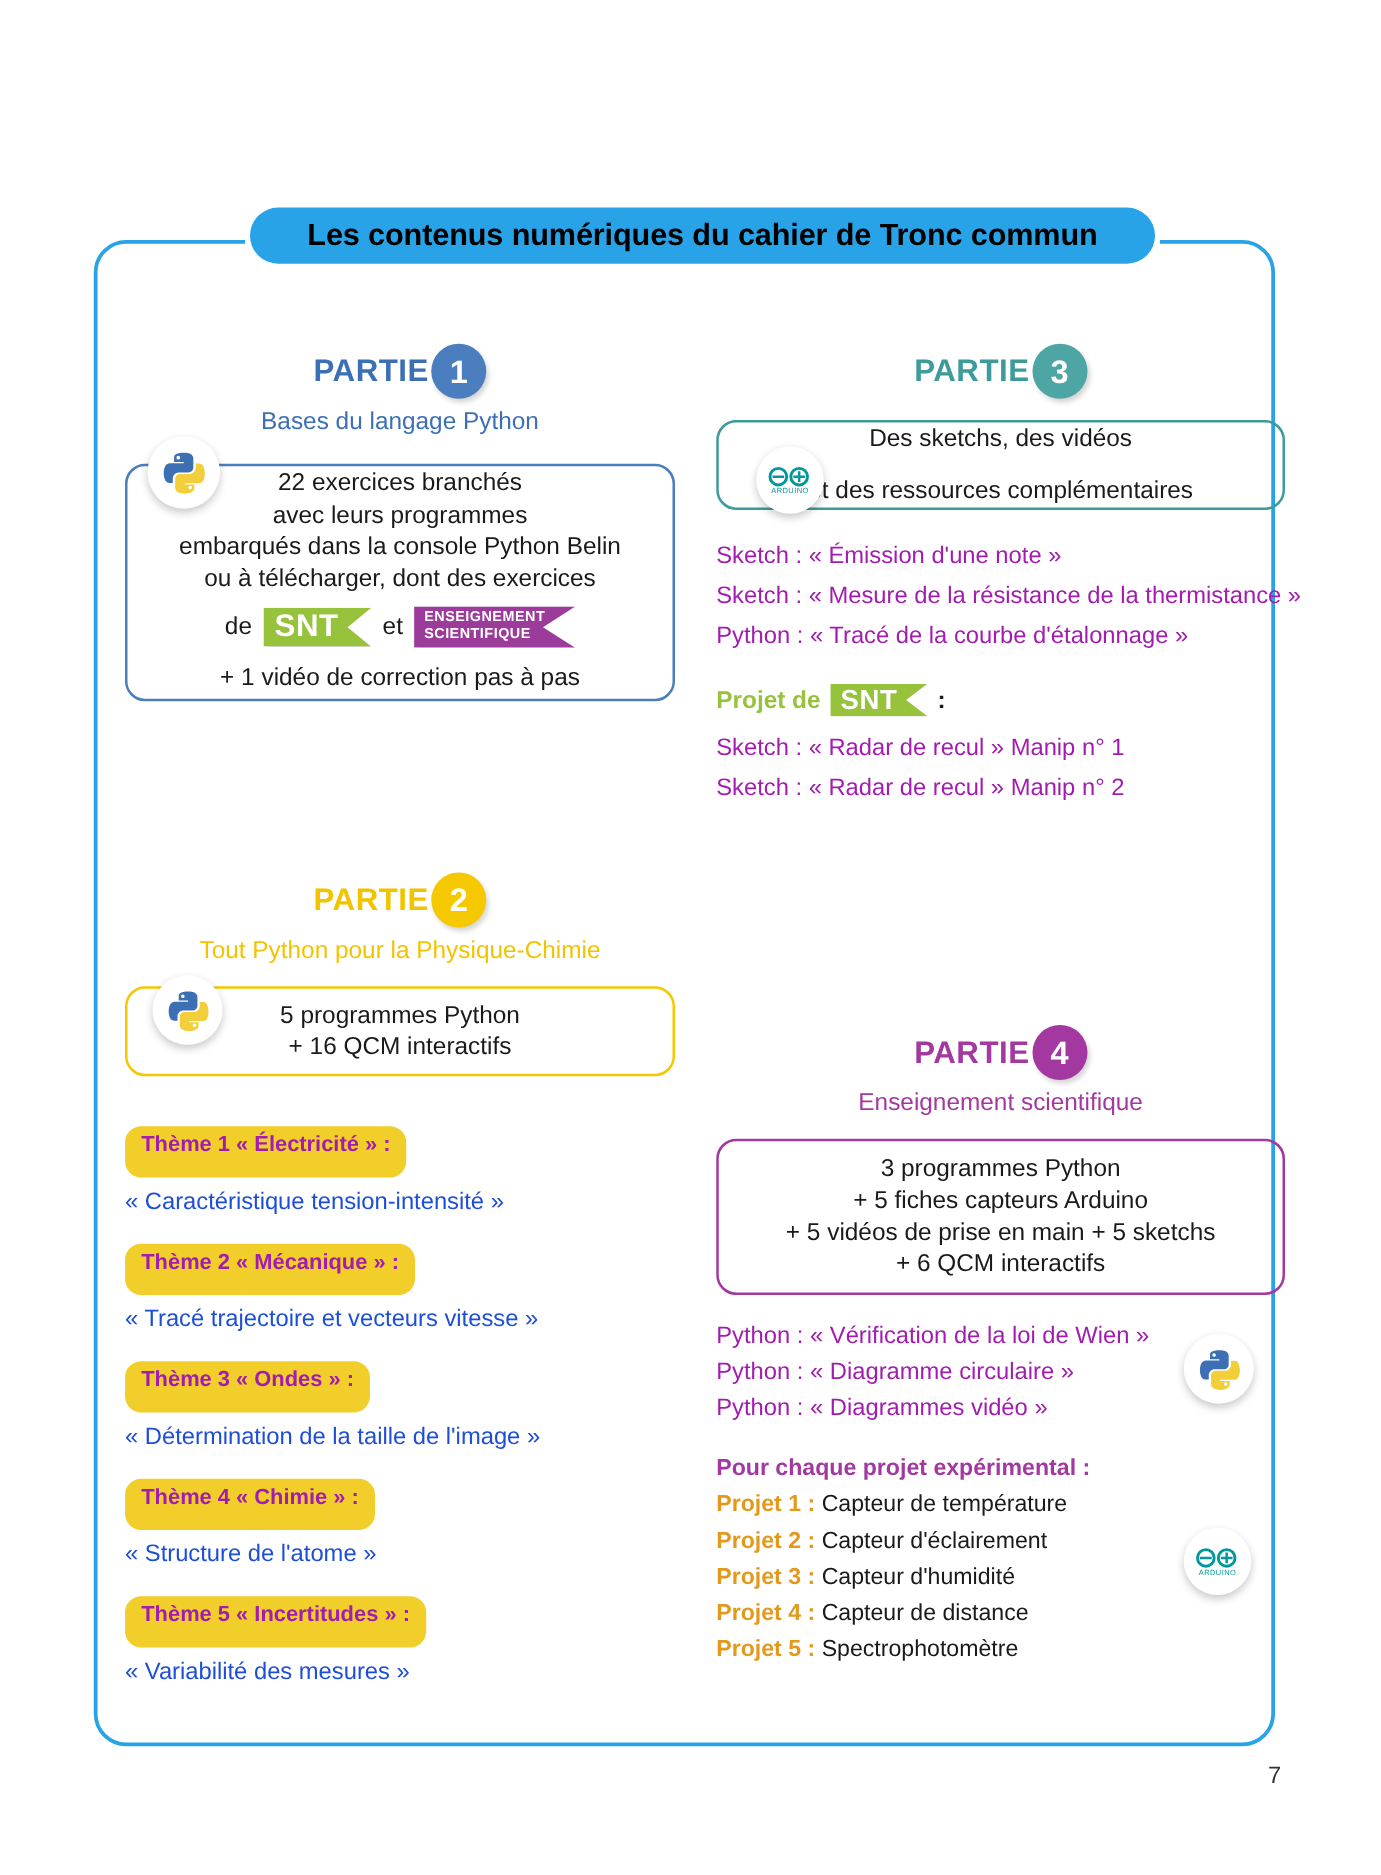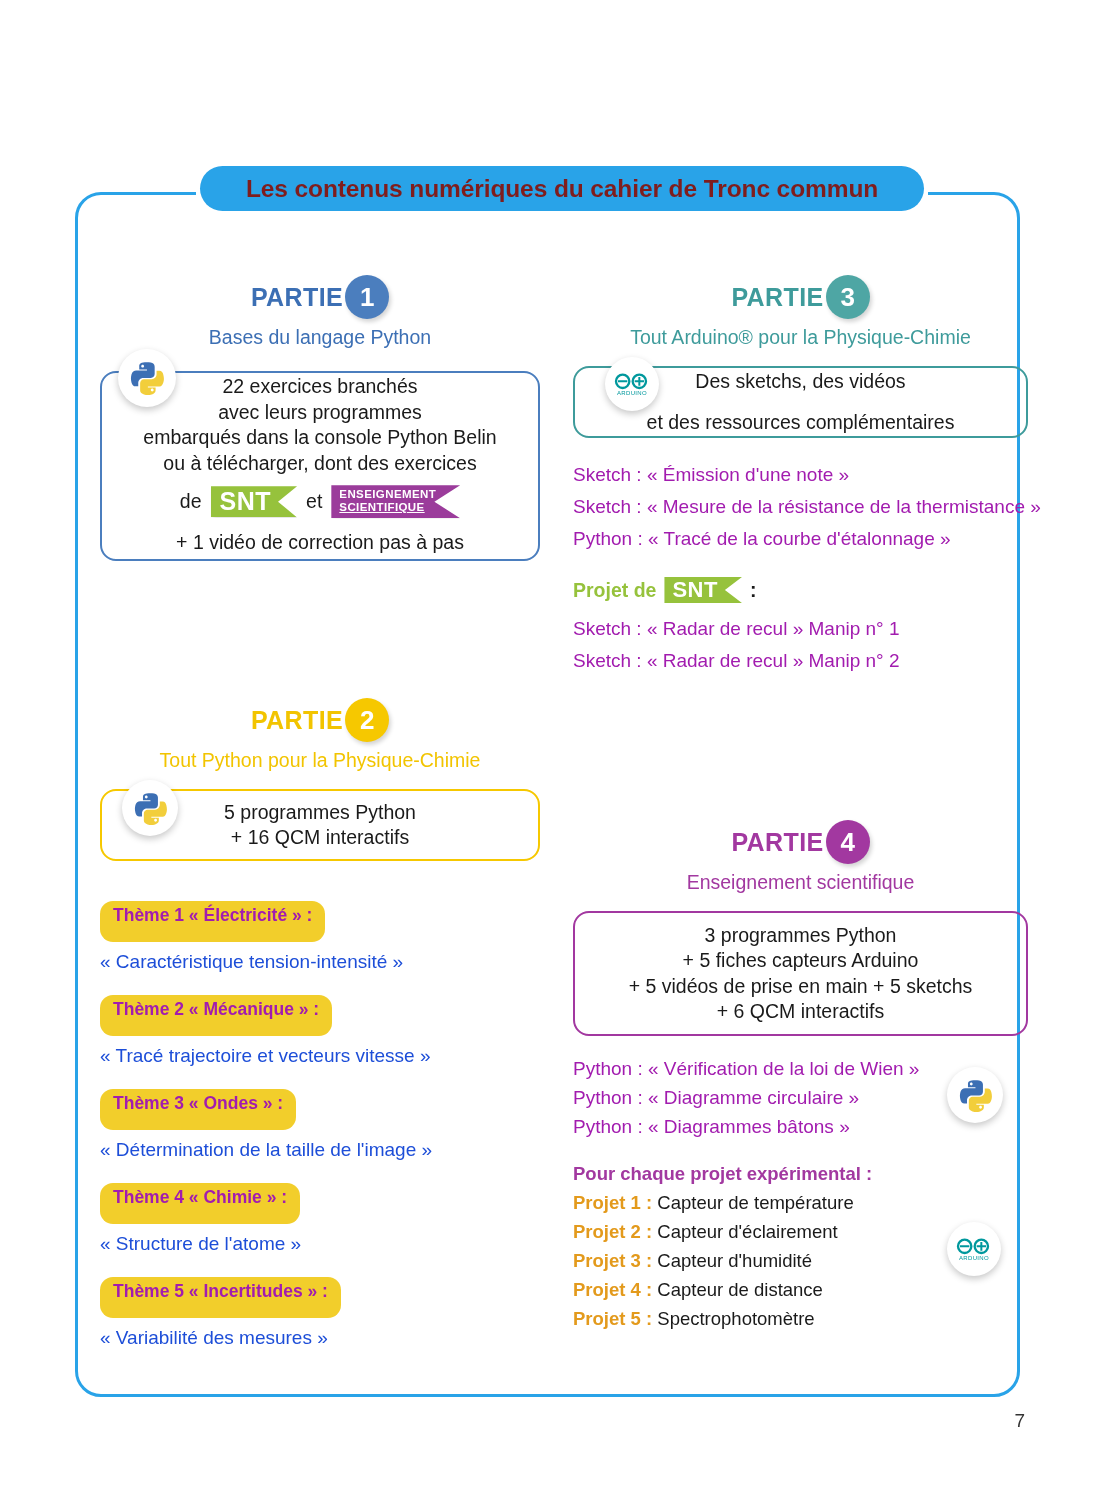--- a/index.html
+++ b/index.html
@@ -45,21 +45,21 @@
     position: absolute;
     left: 200px;
     top: 166px;
     width: 724px;
     height: 45px;
     background: #29A3E8;
     border-radius: 23px;
     display: flex;
     align-items: center;
     justify-content: center;
-    color: #7f1d1d;
+    color: #000000;
     font-size: 24.5px;
     font-weight: bold;
     letter-spacing: -0.1px;
     box-sizing: border-box;
   }
 
   
   .col {
     position: absolute;
   }
@@ -260,42 +260,41 @@
       <div class="box-line">avec leurs programmes</div>
       <div class="box-line">embarqués dans la console Python Belin</div>
       <div class="box-line">ou à télécharger, dont des exercices</div>
 
       <div class="inline-row" style="margin-top:9px;">
         <span>de</span>
         <span class="snt-body">SNT</span>
         <span>et</span>
         <span class="es-body">
           <span style="display:block;">ENSEIGNEMENT</span>
-          <span style="display:block;text-decoration:underline;">SCIENTIFIQUE</span>
+          <span style="display:block;">SCIENTIFIQUE</span>
         </span>
       </div>
 
       <div class="box-line" style="margin-top:12px;">+ 1 vidéo de correction pas à pas</div>
     </div>
 
     <div class="logo-badge" style="left:18px; top:74px; width:58px; height:58px;">
       <svg width="34" height="34" viewBox="0 0 110 110">
         <path fill="#3C6FB4" d="M54.4 4.2c-4.3 0-8.4.4-12 1-10.6 1.9-12.5 5.8-12.5 13v9.6h25v3.2H20.4c-7.3 0-13.6 4.4-15.6 12.7-2.3 9.5-2.4 15.5 0 25.5 1.8 7.4 6 12.7 13.3 12.7h8.6V70.4c0-8.3 7.2-15.6 15.6-15.6h25c7 0 12.5-5.7 12.5-12.7V18.2c0-6.8-5.7-11.9-12.5-13-4.3-.7-8.8-1-13-1zM40.9 11.9c2.6 0 4.7 2.1 4.7 4.8s-2.1 4.7-4.7 4.7-4.7-2.1-4.7-4.7 2.1-4.8 4.7-4.8z"></path>
         <path fill="#F2CE3B" d="M85.9 31c0 0 0 11.9 0 11.9 0 8.7-7.4 16-15.6 16h-25c-6.9 0-12.5 5.9-12.5 12.7V95.4c0 6.8 5.9 10.8 12.5 12.7 7.9 2.3 15.5 2.7 25 0 6.3-1.8 12.5-5.5 12.5-12.7v-9.6h-25v-3.2h37.5c7.3 0 10-5.1 12.5-12.7 2.6-7.9 2.5-15.4 0-25.5-1.8-7.2-5.2-12.7-12.5-12.7h-9.4zM71.9 89.3c2.6 0 4.7 2.1 4.7 4.7s-2.1 4.8-4.7 4.8-4.7-2.1-4.7-4.8 2.1-4.7 4.7-4.7z"></path>
       </svg>
     </div>
   </div>
 
   <div class="col" style="left:573px; top:275px; width:455px;">
 
     <div class="partie-head">
       <span class="partie-word c-teal">PARTIE</span>
       <span class="partie-num bg-teal">3</span>
     </div>
-    <div class="partie-sub c-teal">Tout Arduino® pour la Physique-Chimie</div>
 
     <div class="box b-teal" style="margin-top:17px; height:72px; padding:6px 10px;">
       <div class="box-line">Des sketchs, des vidéos</div>
       <div class="box-line">et des ressources complémentaires</div>
     </div>
 
     <div class="logo-badge" style="left:32px; top:82px; width:54px; height:54px;">
       <svg width="40" height="26" viewBox="0 0 120 76">
         <g fill="none" stroke="#00989D" stroke-width="7">
           <circle cx="32" cy="30" r="20"></circle>
@@ -379,21 +378,21 @@
     <div class="box b-purple" style="margin-top:17px; height:125px; padding:6px 10px;">
       <div class="box-line">3 programmes Python</div>
       <div class="box-line">+ 5 fiches capteurs Arduino</div>
       <div class="box-line">+ 5 vidéos de prise en main + 5 sketchs</div>
       <div class="box-line">+ 6 QCM interactifs</div>
     </div>
 
     <div style="margin-top:18px; position:relative;">
       <div class="listline" style="line-height:29px;">Python : « Vérification de la loi de Wien »</div>
       <div class="listline" style="line-height:29px;">Python : « Diagramme circulaire »</div>
-      <div class="listline" style="line-height:29px;">Python : « Diagrammes bâtons »</div>
+      <div class="listline" style="line-height:29px;">Python : « Diagrammes vidéo »</div>
 
       <div class="logo-badge" style="left:374px; top:13px; width:56px; height:56px;">
         <svg width="33" height="33" viewBox="0 0 110 110">
           <path fill="#3C6FB4" d="M54.4 4.2c-4.3 0-8.4.4-12 1-10.6 1.9-12.5 5.8-12.5 13v9.6h25v3.2H20.4c-7.3 0-13.6 4.4-15.6 12.7-2.3 9.5-2.4 15.5 0 25.5 1.8 7.4 6 12.7 13.3 12.7h8.6V70.4c0-8.3 7.2-15.6 15.6-15.6h25c7 0 12.5-5.7 12.5-12.7V18.2c0-6.8-5.7-11.9-12.5-13-4.3-.7-8.8-1-13-1zM40.9 11.9c2.6 0 4.7 2.1 4.7 4.8s-2.1 4.7-4.7 4.7-4.7-2.1-4.7-4.7 2.1-4.8 4.7-4.8z"></path>
           <path fill="#F2CE3B" d="M85.9 31c0 0 0 11.9 0 11.9 0 8.7-7.4 16-15.6 16h-25c-6.9 0-12.5 5.9-12.5 12.7V95.4c0 6.8 5.9 10.8 12.5 12.7 7.9 2.3 15.5 2.7 25 0 6.3-1.8 12.5-5.5 12.5-12.7v-9.6h-25v-3.2h37.5c7.3 0 10-5.1 12.5-12.7 2.6-7.9 2.5-15.4 0-25.5-1.8-7.2-5.2-12.7-12.5-12.7h-9.4zM71.9 89.3c2.6 0 4.7 2.1 4.7 4.7s-2.1 4.8-4.7 4.8-4.7-2.1-4.7-4.8 2.1-4.7 4.7-4.7z"></path>
         </svg>
       </div>
     </div>
 
     <div style="margin-top:18px; position:relative;">

